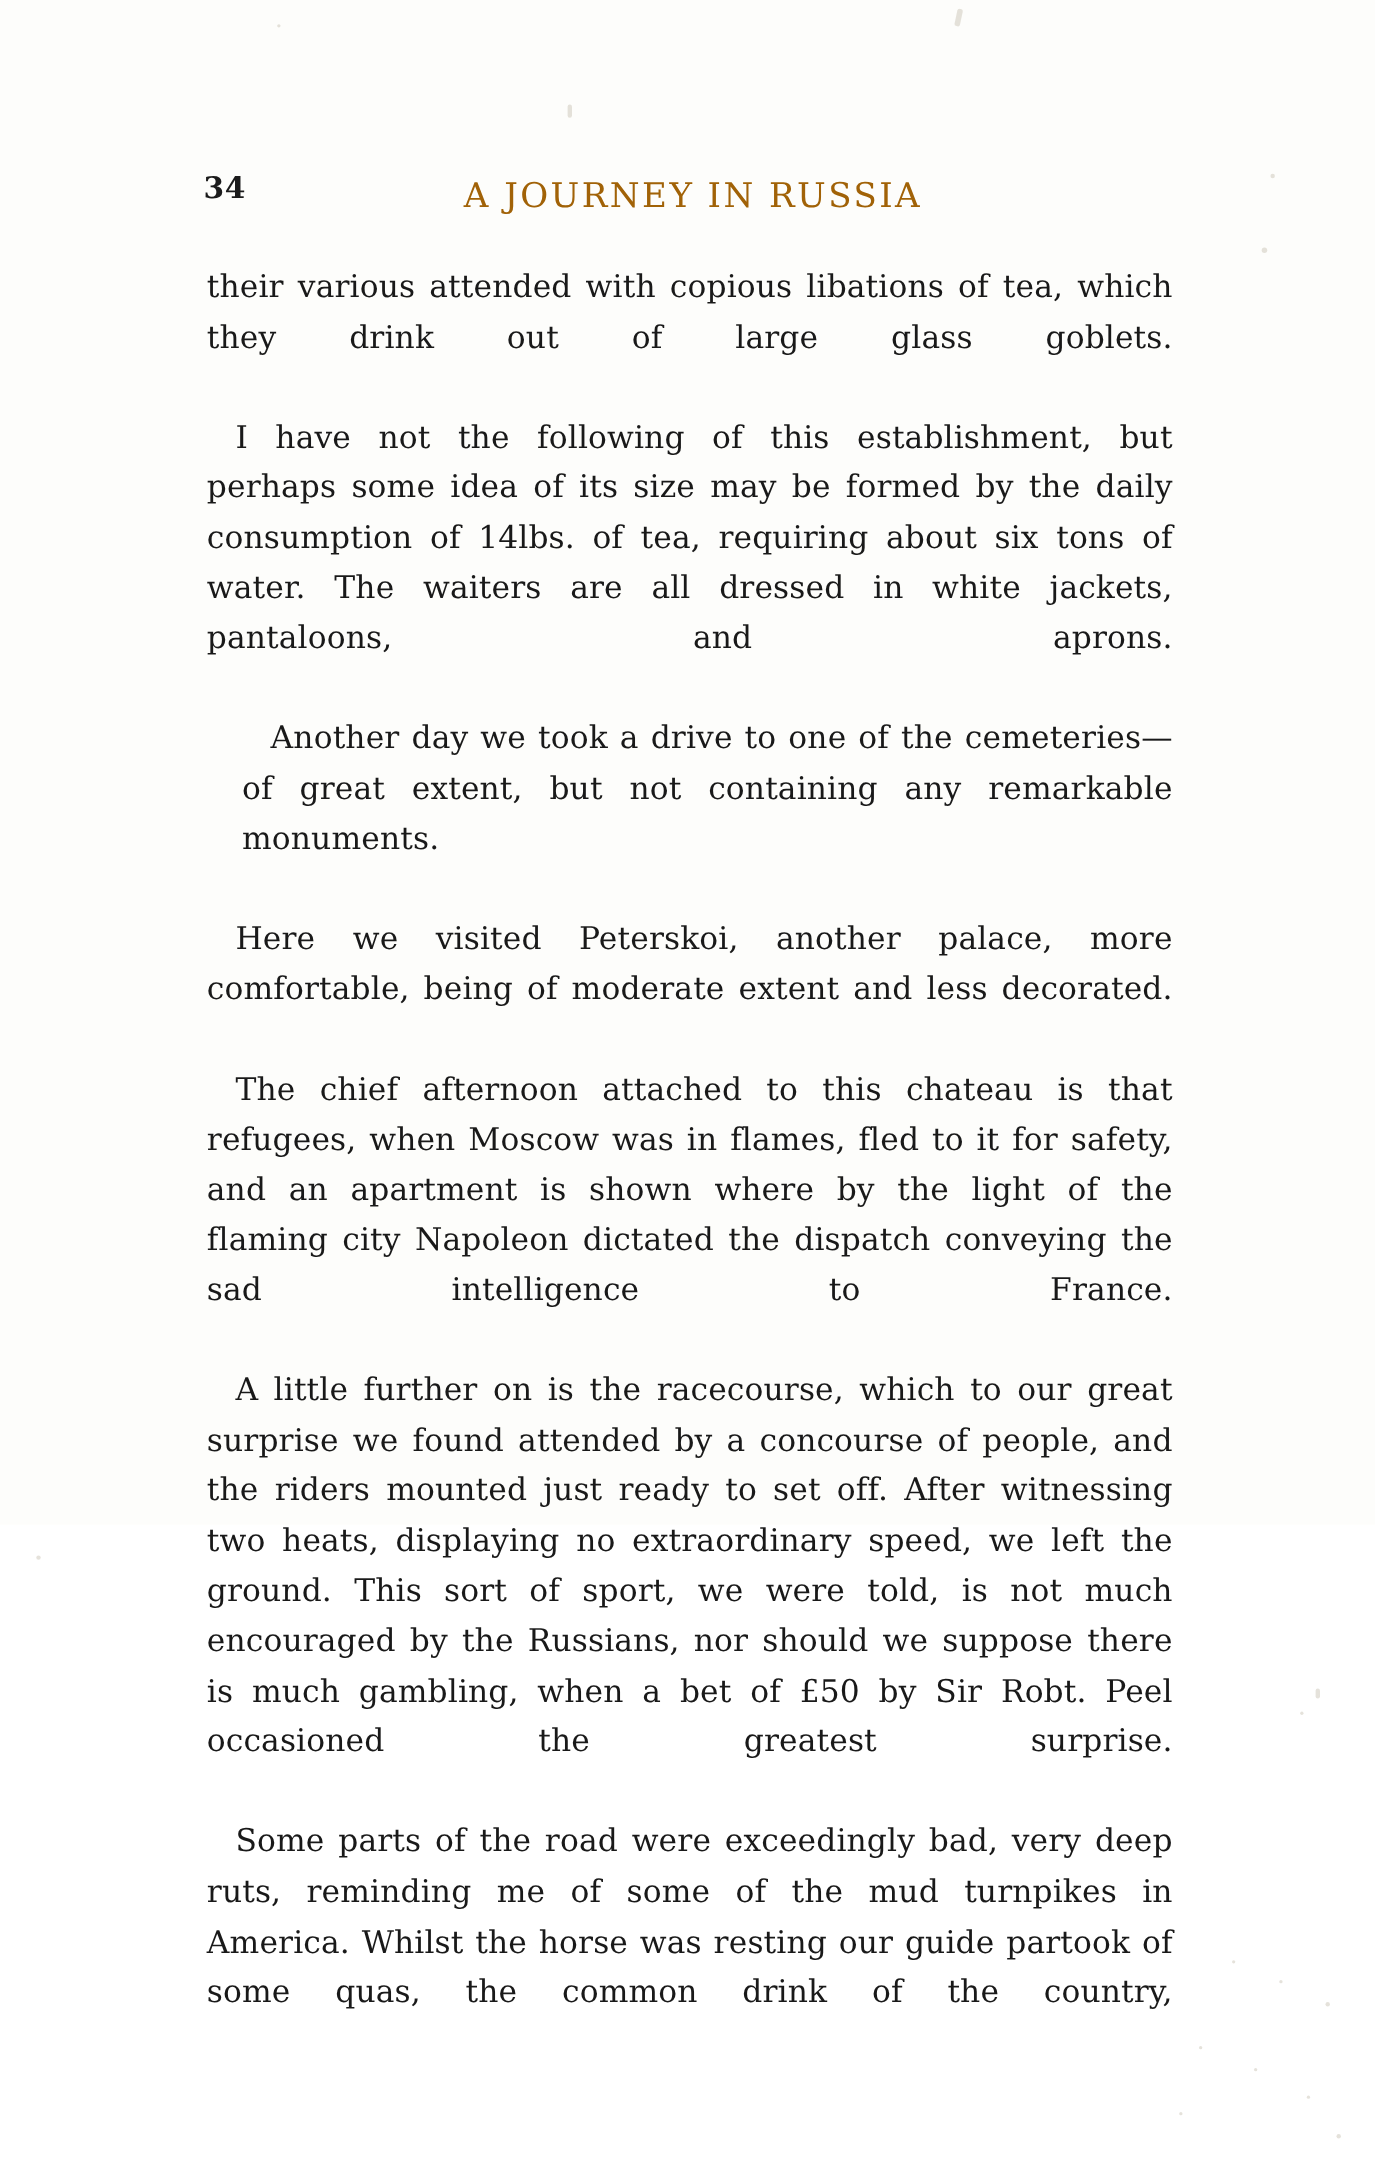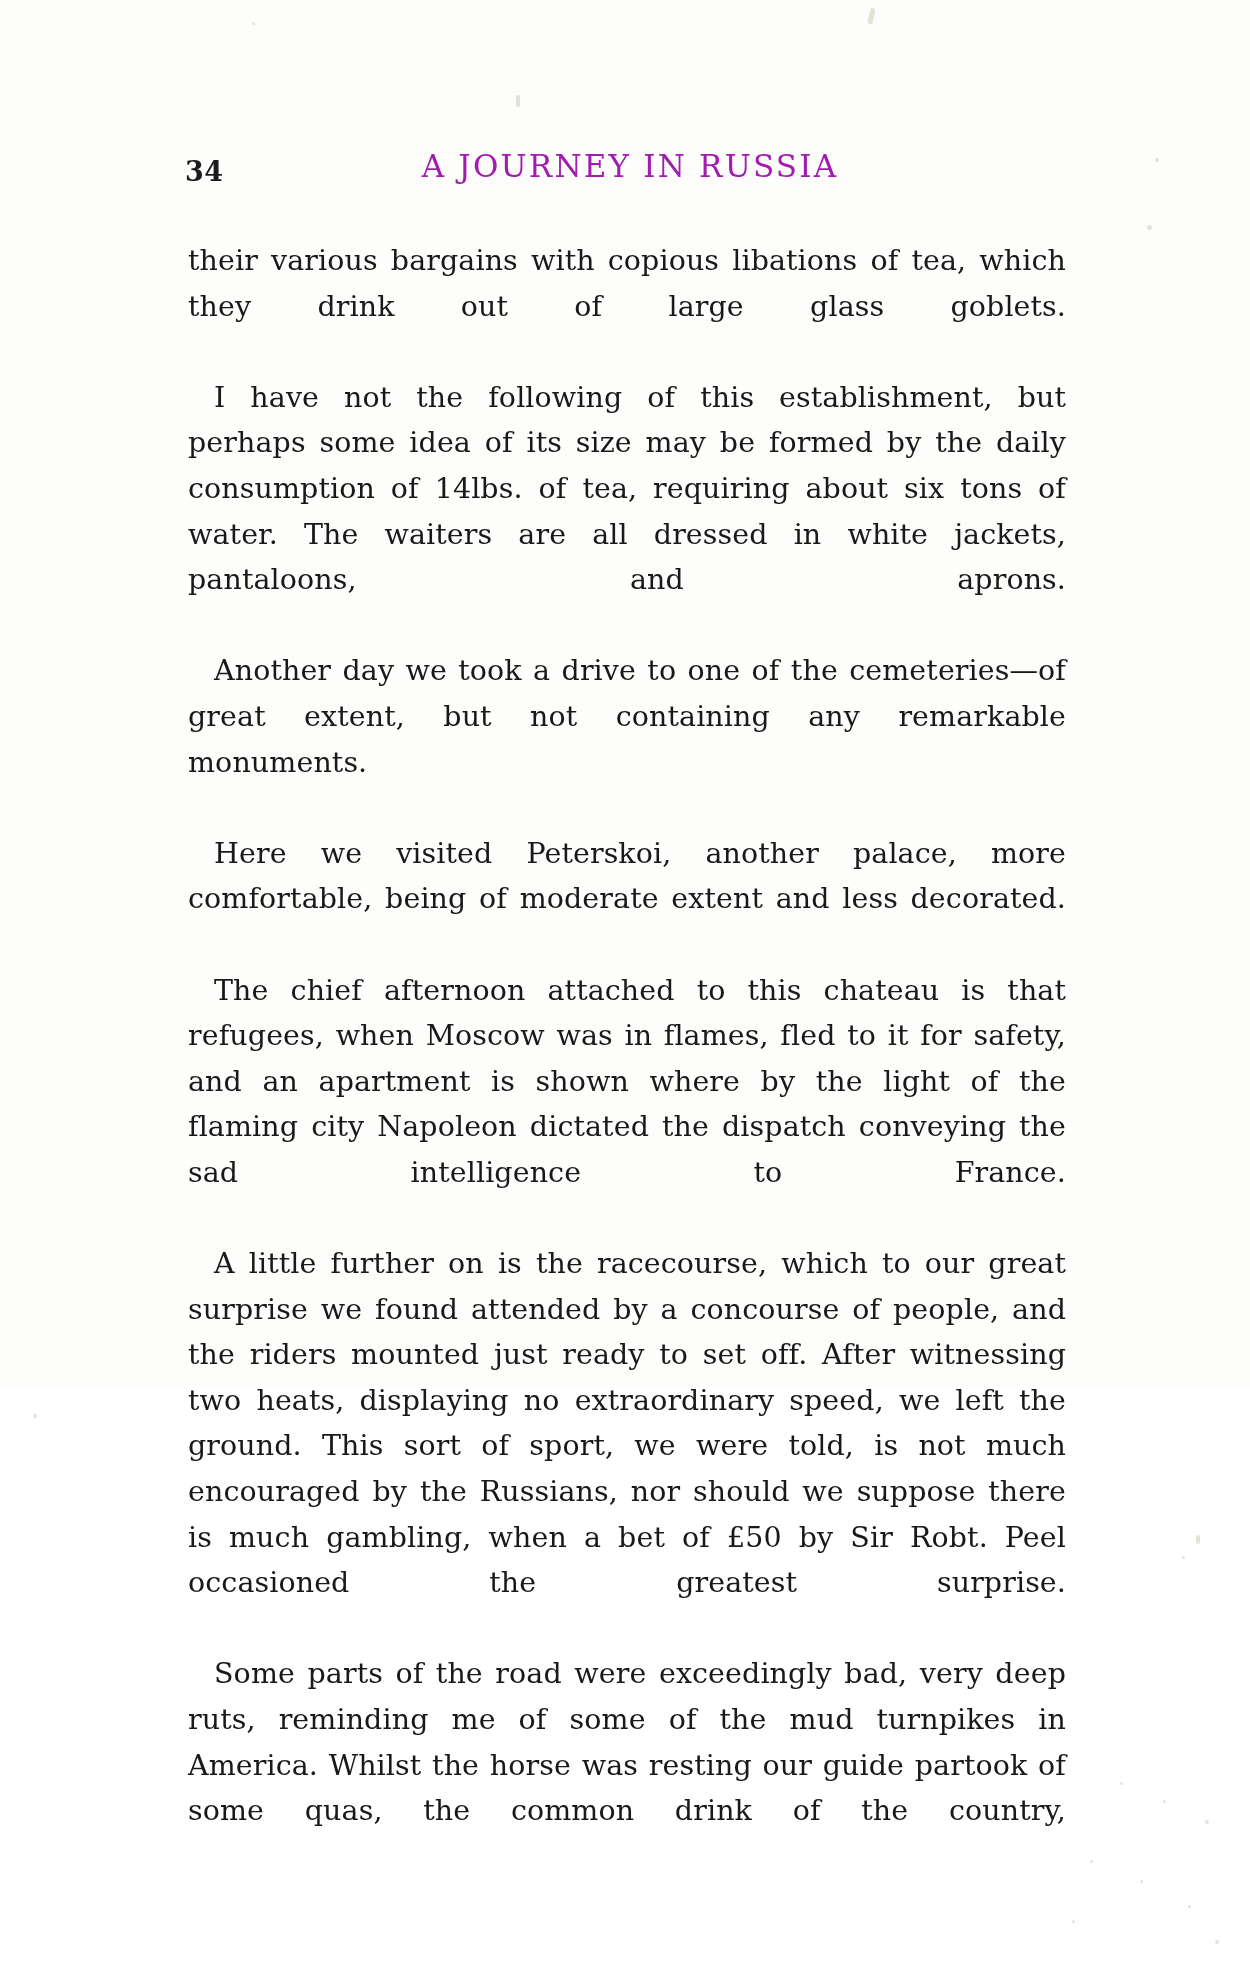--- a/index.html
+++ b/index.html
@@ -42,27 +42,27 @@
     top: 8px;
     font-family: "DejaVu Serif", serif;
     font-weight: bold;
     font-size: 27px;
     letter-spacing: 0.5px;
     color: #1b1b1b;
   }
   .running-title {
     position: absolute;
     left: 0;
-    top: 0;
+    top: 12px;
     width: 890px;
     text-align: center;
     font-family: "DejaVu Serif", serif;
     font-size: 31px;
     letter-spacing: 2.2px;
-    color: #a21caf;
+    color: #a16207;
   }
   .body-text {
     position: absolute;
     top: 238px;
     left: 188px;
     width: 878px;
   }
   .para {
     margin: 0;
     font-size: 28.5px;
@@ -103,22 +103,22 @@
   <div class="speck" style="left:1188px;top:1905px;width:3px;height:3px;"></div>
   <div class="speck" style="left:1072px;top:1920px;width:3px;height:3px;"></div>
   <div class="speck" style="left:1215px;top:1940px;width:4px;height:4px;"></div>
 
   <div class="header">
     <div class="folio">34</div>
     <div class="running-title">A JOURNEY IN RUSSIA</div>
   </div>
 
   <div class="body-text">
-    <p class="para">their various bargains with copious libations of tea, which they drink out of large glass goblets.</p>
+    <p class="para">their various attended with copious libations of tea, which they drink out of large glass goblets.</p>
     <p class="para" style="text-indent: 26px;">I have not the following of this establishment, but perhaps some idea of its size may be formed by the daily consumption of 14lbs. of tea, requiring about six tons of water.    The waiters are all dressed in white jackets, pantaloons, and aprons.</p>
-    <p class="para" style="text-indent: 26px;">Another day we took a drive to one of the cemeteries—of great extent, but not containing any remarkable monuments.</p>
+    <p class="para" style="text-indent: 26px; margin-left: 32px;">Another day we took a drive to one of the cemeteries—of great extent, but not containing any remarkable monuments.</p>
     <p class="para" style="text-indent: 26px;">Here we visited Peterskoi, another palace, more comfortable, being of moderate extent and less decorated.</p>
     <p class="para" style="text-indent: 26px;">The chief afternoon attached to this chateau is that refugees, when Moscow was in flames, fled to it for safety, and an apartment is shown where by the light of the flaming city Napoleon dictated the dispatch conveying the sad intelligence to France.</p>
     <p class="para" style="text-indent: 26px;">A little further on is the racecourse, which to our great surprise we found attended by a concourse of people, and the riders mounted just ready to set off. After witnessing two heats, displaying no extraordinary speed, we left the ground.   This sort of sport, we were told, is not much encouraged by the Russians, nor should we suppose there is much gambling, when a bet of £50 by Sir Robt. Peel occasioned the greatest surprise.</p>
     <p class="para" style="text-indent: 26px;">Some parts of the road were exceedingly bad, very deep ruts, reminding me of some of the mud turnpikes in America.   Whilst the horse was resting our guide partook of some quas, the common drink of the country,</p>
   </div>
 
 </div>
 
 </body></html>

